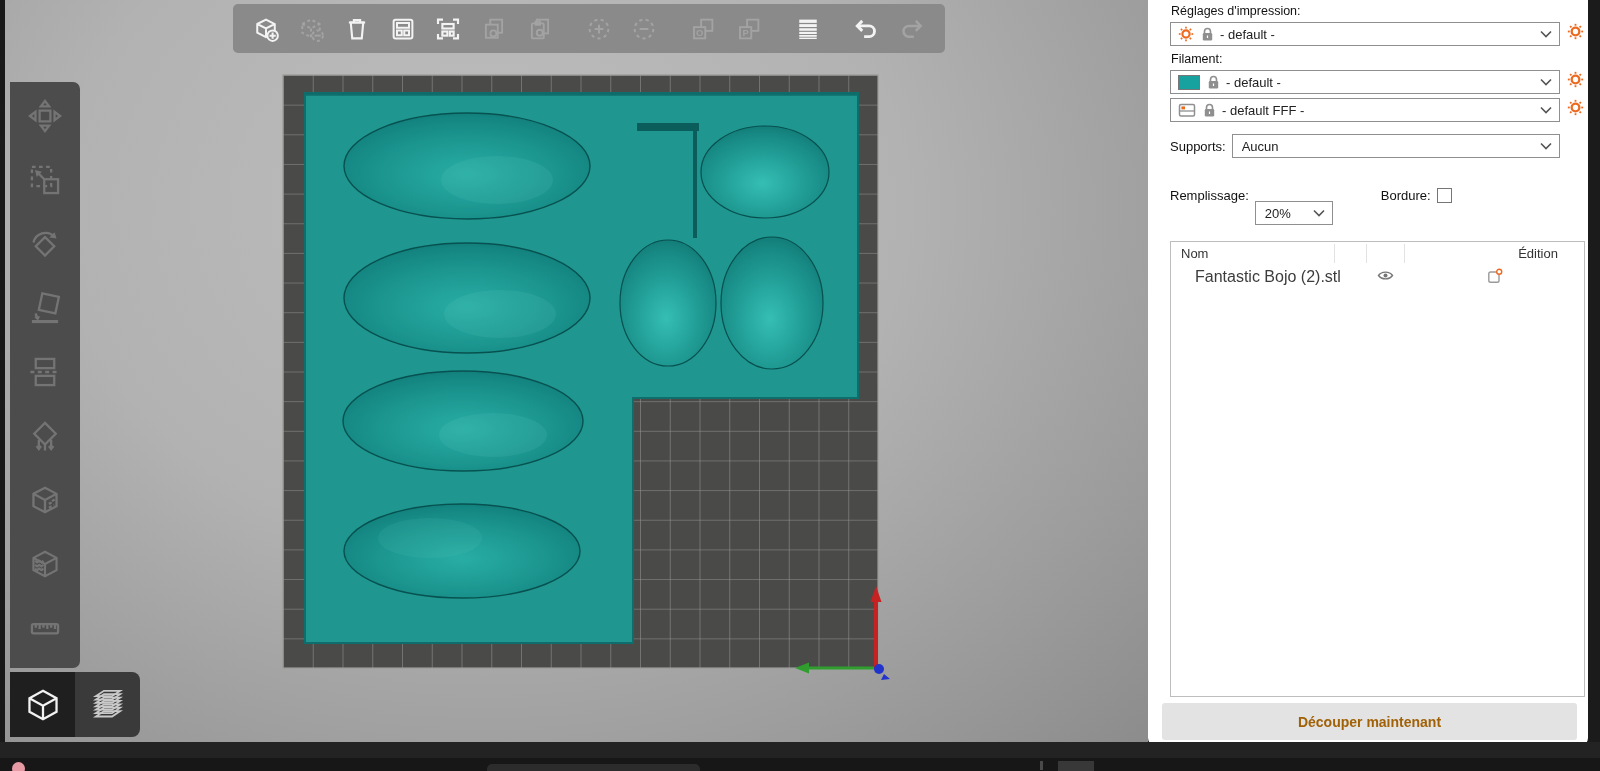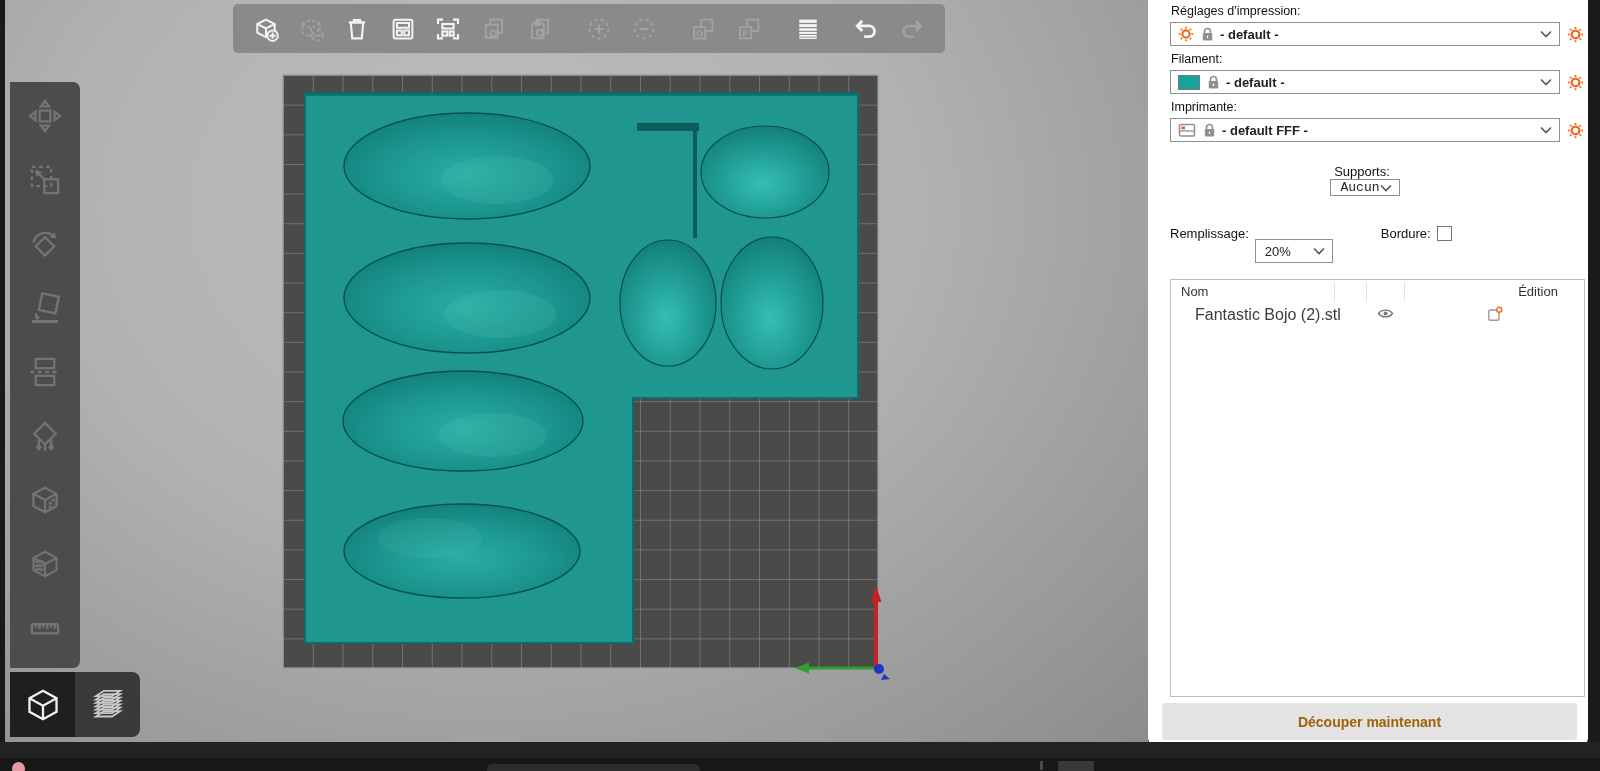--- a/index.html
+++ b/index.html
@@ -42,32 +42,32 @@
   #tb-tick{position:absolute;left:1040px;top:3px;width:3px;height:9px;background:#4a4a4a;}
   #tb-sq{position:absolute;left:1058px;top:3px;width:36px;height:10px;background:#383838;}
   #edge-left{position:absolute;left:0;top:0;width:5px;height:742px;background:#191919;}
   #edge-right{position:absolute;left:1588px;top:0;width:12px;height:758px;background:#1b1b1b;}
 
   
   #right-panel{position:absolute;left:1148px;top:0;width:440px;height:747px;background:#ffffff;
                border-radius:0 0 9px 9px;box-sizing:border-box;display:flex;flex-direction:column;
                padding:2px 3px 7px 22px;color:#1a1a1a;}
   .sec-label{font-size:12.5px;color:#111;margin:2px 0 3px 1px;height:15px;}
-  .preset-row{display:flex;align-items:center;margin-bottom:4px;font-weight:bold;}
+  .preset-row{display:flex;align-items:flex-start;margin-bottom:4px;}
   .combo{flex:1;height:24px;border:1px solid #8f8f8f;background:#fff;display:flex;align-items:center;
          padding:0 7px;box-sizing:border-box;cursor:pointer;min-width:0;}
   .combo .cvalue{font-size:13px;color:#222;flex:1;white-space:nowrap;overflow:hidden;margin-left:6px;}
   .gear-btn{width:19px;height:19px;margin-left:6px;background:none;border:none;padding:0;display:flex;
             align-items:center;justify-content:center;cursor:pointer;}
   .swatch{width:22px;height:15px;border:1px solid #777;box-sizing:border-box;}
   .ico-gap{margin-left:7px;display:flex;align-items:center;}
   .inline-row{display:flex;align-items:center;margin:5px 0 4px 0;}
   .inline-label{font-size:13px;color:#111;margin-right:6px;}
-  #supports-row{margin:18px 25px 2px 0;flex-direction:column;}
-  #supports-combo .cvalue{margin-left:2px;font-family:Liberation Mono, monospace;}
+  #supports-row{margin:8px 25px 2px 0;}
+  #supports-combo .cvalue{margin-left:2px;}
   #infill-combo{flex:0 0 78px;margin-top:36px;}
   #infill-combo .cvalue{margin-left:2px;}
   #brim-label{margin-left:48px;}
   #brim-checkbox{appearance:none;-webkit-appearance:none;width:15px;height:15px;border:1px solid #767676;
                  background:#fff;margin:0;cursor:pointer;}
 
   
   #obj-table{flex:1;border:1px solid #bdbdbd;margin-top:12px;position:relative;overflow:hidden;}
   .tbl-header{position:relative;height:23px;display:flex;align-items:center;font-size:13px;color:#333;}
   .tbl-sep{position:absolute;top:2px;height:19px;border-left:1px solid #e2e2e2;}
@@ -426,21 +426,20 @@
                 <line x1="2.9" y1="2.9" x2="4.2" y2="4.2"></line>
                 <line x1="11.8" y1="11.8" x2="13.1" y2="13.1"></line>
                 <line x1="13.1" y1="2.9" x2="11.8" y2="4.2"></line>
                 <line x1="4.2" y1="11.8" x2="2.9" y2="13.1"></line>
               </g>
             </g>
           </svg>
         </button>
     </div>
 
-    <div class="sec-label">Imprimante:</div>
     <div class="preset-row">
       <div class="combo">
         <svg width="18" height="15" viewBox="0 0 18 15">
             <rect x="1.5" y="1.5" width="15" height="11.5" rx="1.5" fill="none" stroke="#909090" stroke-width="1.5"></rect>
             <line x1="1.5" y1="8" x2="16.5" y2="8" stroke="#909090" stroke-width="1.3"></line>
             <rect x="3.4" y="3.4" width="3.6" height="3" fill="#ED6B21"></rect>
           </svg>
         <span class="ico-gap">
             <svg width="13" height="15" viewBox="0 0 13 15">
               <path d="M3.5 6 V4.5 a3 3 0 0 1 6 0 V6" fill="none" stroke="#8f8f8f" stroke-width="1.6"></path>

